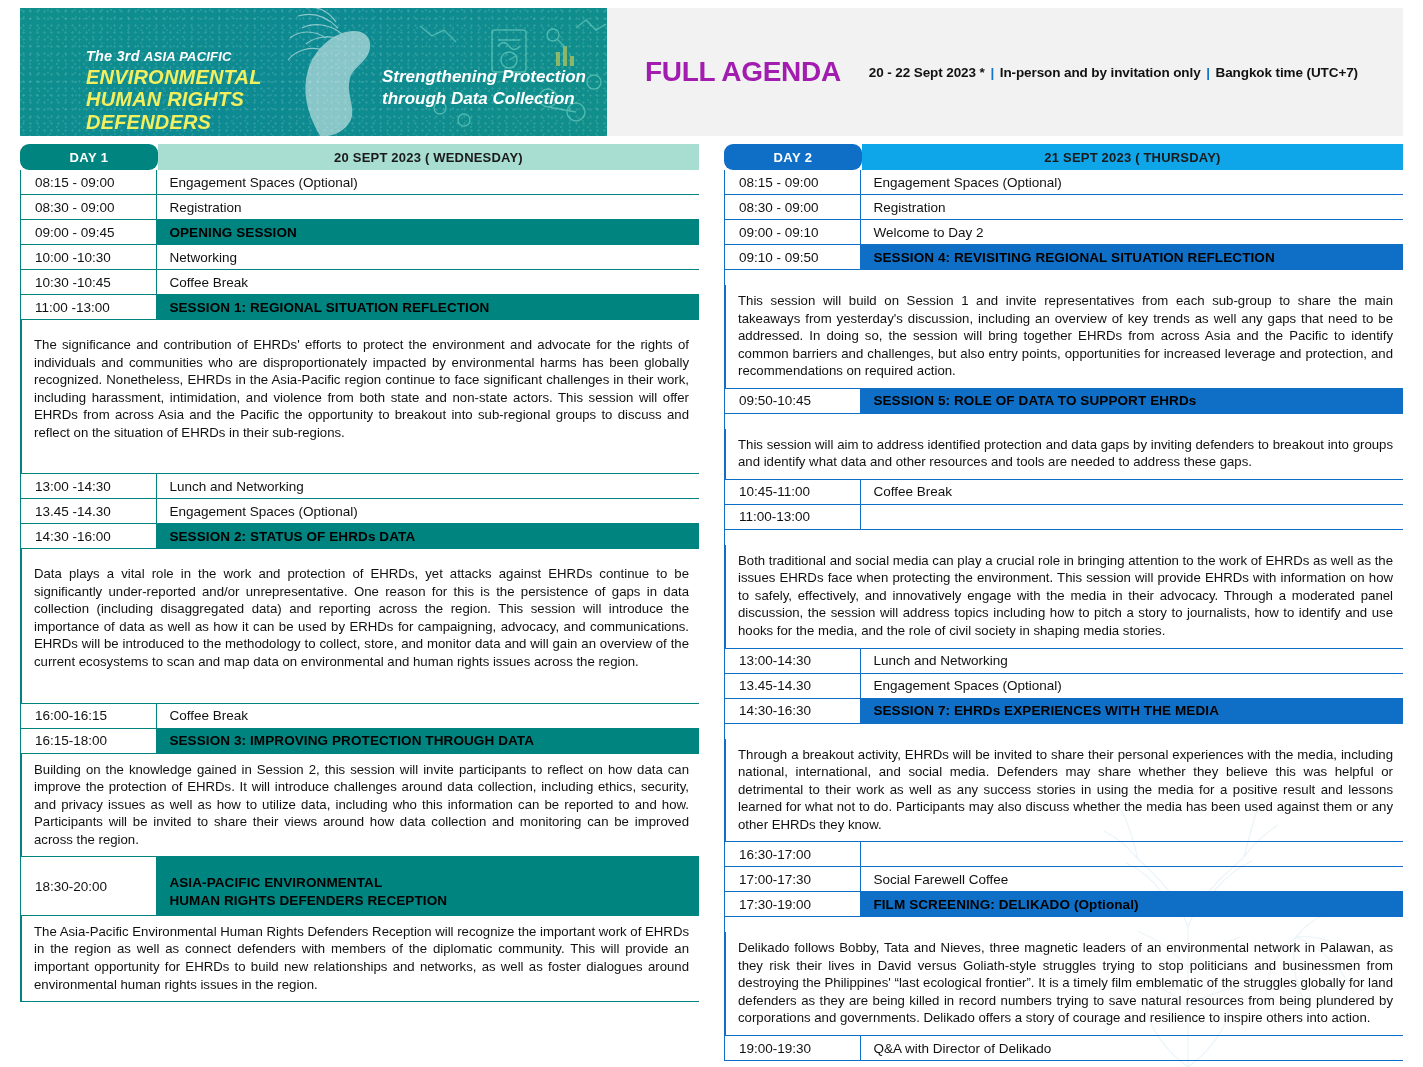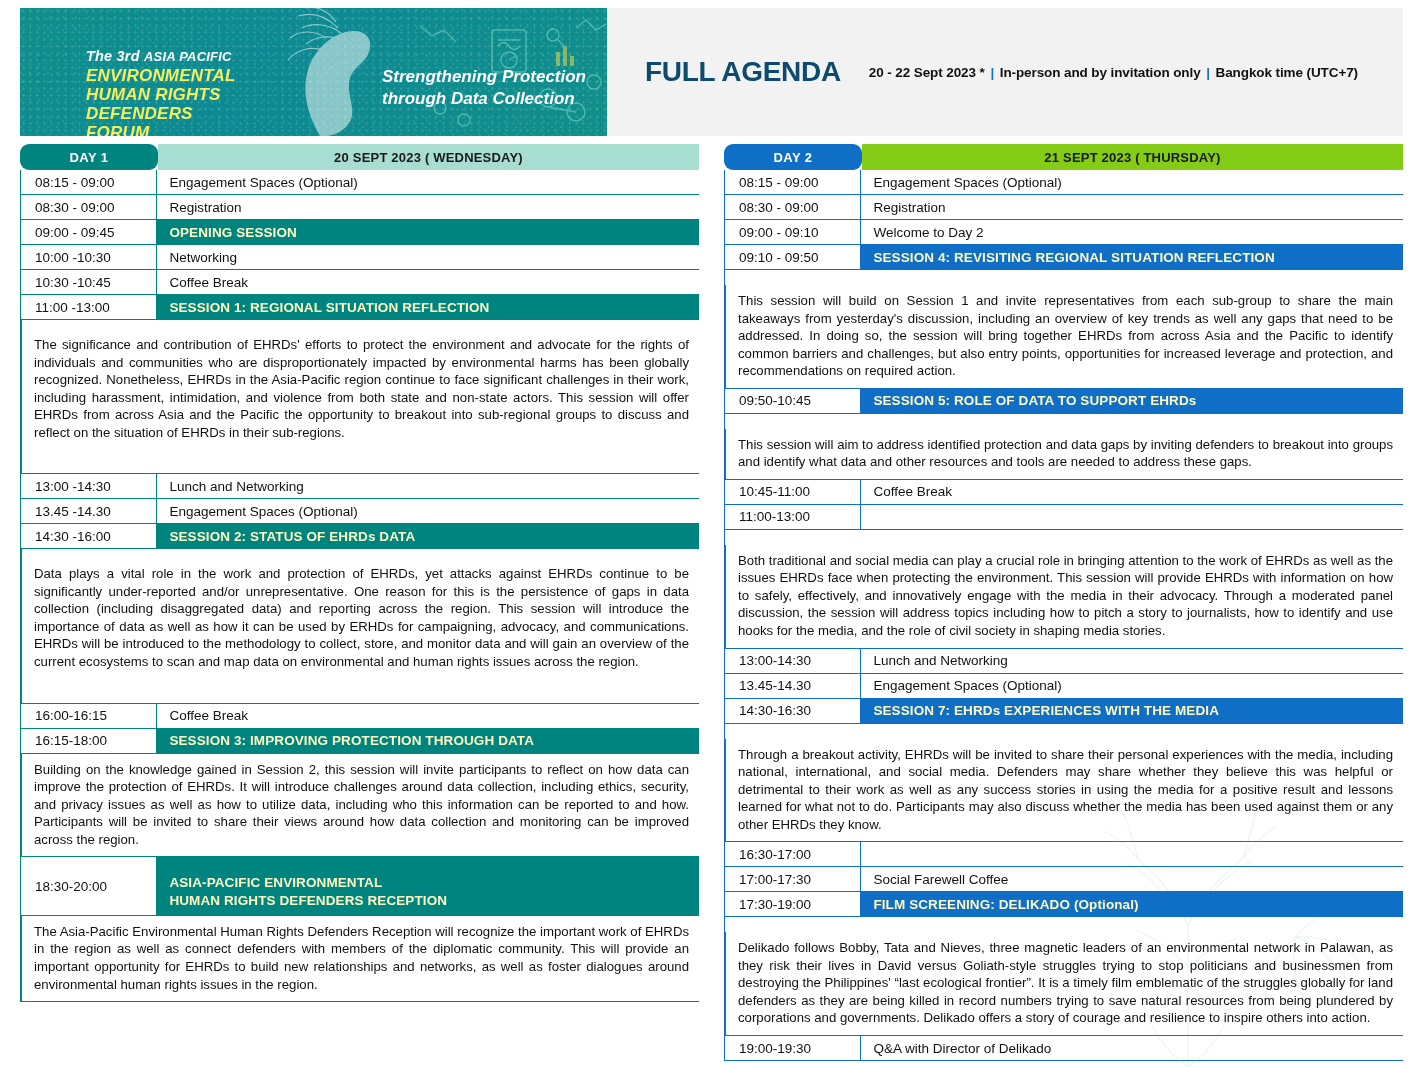--- a/index.html
+++ b/index.html
@@ -54,21 +54,21 @@
     font-size: 14.5px;
     font-weight: bold;
     font-style: italic;
     letter-spacing: .2px;
     margin-bottom: 2px;
     white-space: nowrap;
   }
   .b-line1 .tiny { font-size: 13px; }
   .b-big {
     color: #f3ef5e;
-    font-size: 17px;
+    font-size: 20px;
     font-weight: bold;
     font-style: italic;
     line-height: 1.12;
     letter-spacing: .2px;
     white-space: nowrap;
   }
   .tagline {
     position: absolute;
     left: 362px; top: 58px;
     z-index: 5;
@@ -84,21 +84,21 @@
     flex: 1;
     background: #f2f2f2;
     display: flex;
     align-items: center;
     padding-left: 38px;
     gap: 28px;
   }
   .full-agenda {
     font-size: 28px;
     font-weight: bold;
-    color: #0c4a6e;
+    color: #a21caf;
     letter-spacing: -.3px;
     white-space: nowrap;
   }
   .agenda-sub {
     font-size: 13.5px;
     font-weight: bold;
     color: #111111;
     white-space: nowrap;
     letter-spacing: -.1px;
   }
@@ -137,21 +137,21 @@
   .daybar .daydate {
     flex: 1;
     display: flex; align-items: center; justify-content: center;
     color: #1a1a1a;
     font-size: 13px; font-weight: bold;
     letter-spacing: .2px;
   }
   .col-teal .daylabel { background: #00847f; }
   .col-teal .daydate  { background: #a8ddd2; }
   .col-blue .daylabel { background: #0f6fc6; }
-  .col-blue .daydate  { background: #84cc16; }
+  .col-blue .daydate  { background: #0ea5e9; }
 
   .rows { }
   .row {
     display: flex;
     min-height: 25px;
     align-items: stretch;
   }
   .col-teal .row { border-bottom: 1.6px solid #00847f; }
   .col-blue .row { border-bottom: 1.6px solid #0f6fc6; }
   .col-teal .rows { border-left: 1.6px solid #00847f; }
@@ -169,21 +169,21 @@
   .col-blue .time { border-right: 1.6px solid #0f6fc6; }
 
   .label {
     flex: 1;
     padding: 3px 8px 3px 12px;
     font-size: 13.5px;
     color: #111111;
     display: flex; align-items: center;
   }
   .row.session .label {
-    color: #fef9c3;
+    color: #000000;
     font-weight: bold;
     letter-spacing: .1px;
   }
   .col-teal .row.session .label { background: #00847f; }
   .col-blue .row.session .label { background: #0f6fc6; }
   .row.session.twoline .label { display: block; padding-top: 17px; padding-bottom: 5px; line-height: 1.32; }
 
   .desc {
     font-size: 13.2px;
     color: #111111;

